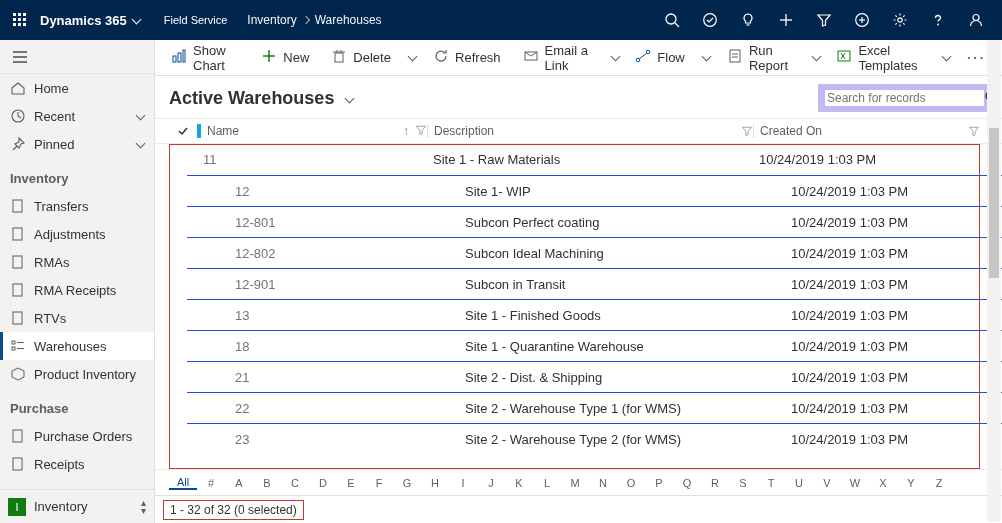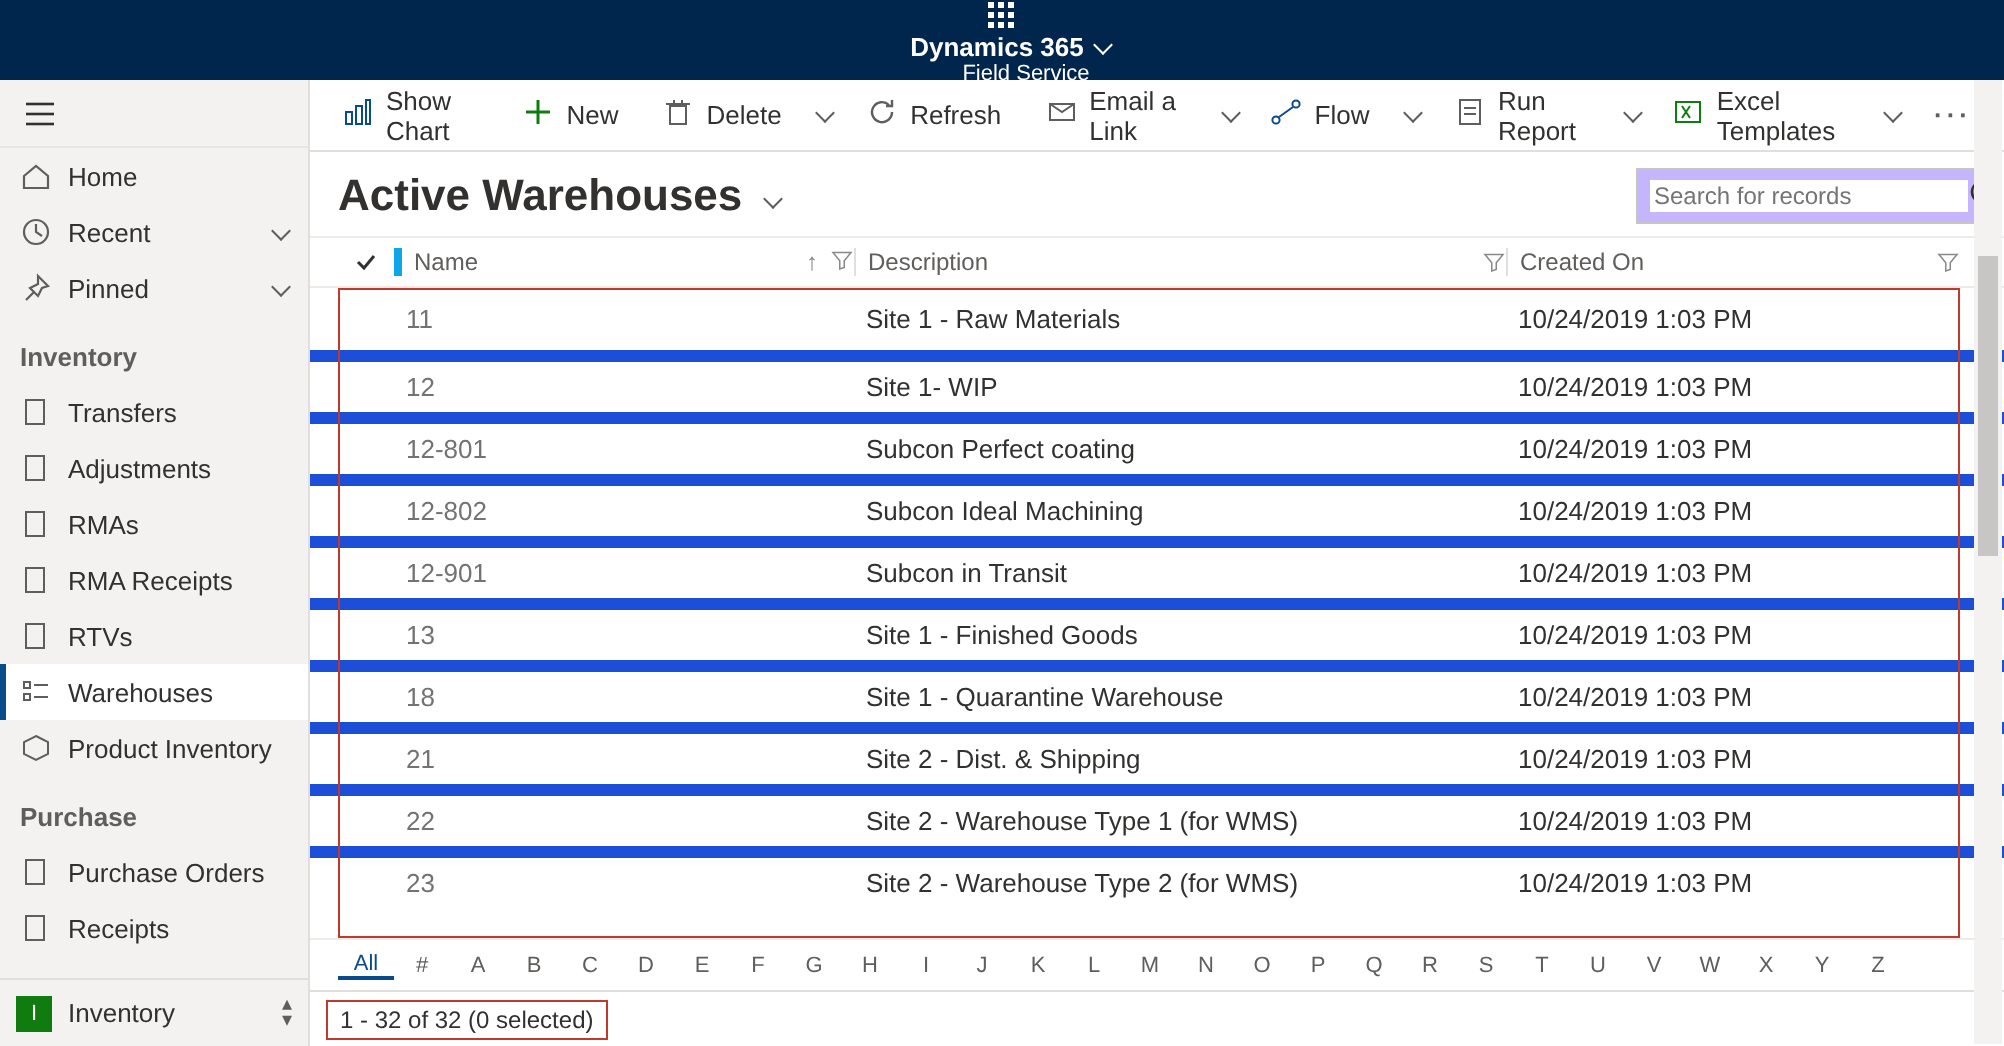--- a/index.html
+++ b/index.html
@@ -1,20 +1,20 @@
 <!DOCTYPE html>
 <html><head>
 <meta charset="utf-8">
 <style>
   * { box-sizing: border-box; }
   html, body { margin:0; padding:0; font-family: "Segoe UI", Arial, sans-serif; font-size:13px; color:#323130; }
   body { width:1002px; height:523px; overflow:hidden; background:#fff; position:relative; }
 
   
-  .topbar { background:#00264d; color:#fff; height:40px; display:flex; align-items:center; padding:0 8px;flex-direction:column; }
+  .topbar { background:#00264d; color:#fff; height:40px; display:flex; align-items:center; padding:0 8px; }
   .tb-apps { width:24px; display:flex; justify-content:center; cursor:pointer; }
   .tb-brand { font-weight:600; margin-left:8px; display:flex; align-items:center; gap:4px; cursor:pointer; }
   .tb-module { margin-left:24px; font-size:11px; }
   .tb-crumb { margin-left:20px; font-size:12px; opacity:.95; display:flex; align-items:center; gap:6px; }
   .tb-crumb .sep { opacity:.7; }
   .tb-spacer { flex:1; }
   .tb-icons { display:flex; align-items:center; gap:2px; }
   .tb-btn { width:36px; height:40px; display:flex; align-items:center; justify-content:center; cursor:pointer; }
   .ico { width:16px; height:16px; display:inline-block; }
   .chev::after { content:""; display:inline-block; width:6px; height:6px; border-right:1.3px solid currentColor; border-bottom:1.3px solid currentColor; transform:rotate(45deg); margin-left:2px; position:relative; top:-2px;}
@@ -43,21 +43,21 @@
   
   .cmdbar { height:36px; border-bottom:1px solid #e1dfdd; display:flex; align-items:center; padding:0 6px; gap:2px; color:#323130;}
   .cmd { display:flex; align-items:center; gap:6px; padding:0 10px; height:36px; cursor:pointer; font-size:13px;}
   .cmd .ci { color:#0a4b8c; }
   .cmd .ci.green { color:#107c10; }
   .cmd-sep { width:24px; display:flex; align-items:center; justify-content:center; color:#605e5c; cursor:pointer;}
   .cmd-over { margin-left:auto; padding:0 10px; font-weight:700; letter-spacing:2px; cursor:pointer; color:#605e5c;}
 
   
   .viewhdr { display:flex; align-items:center; padding:8px 14px 6px; }
-  .viewtitle { font-size:22px; font-weight:600; display:flex; align-items:center; gap:10px;}
+  .viewtitle { font-size:18px; font-weight:600; display:flex; align-items:center; gap:10px;}
   .search { margin-left:auto; width:170px; height:28px; border:1px solid #c8c6c4; display:flex; align-items:center; padding:0 6px; background:#c4b5fd;}
   .search input { border:none; outline:none; flex:1; font-size:12px; }
   .search .sico { color:#323130; cursor:pointer; }
 
   
   .gridwrap { flex:1; display:flex; flex-direction:column; min-height:0; }
   .colhdr { display:flex; align-items:center; height:26px; border-top:1px solid #edebe9; border-bottom:1px solid #edebe9; font-size:12px; color:#605e5c; padding-left:14px; padding-right:22px;}
   .colhdr .ck { width:28px; display:flex; justify-content:center; color:#323130;}
   .col-name { width:230px; display:flex; align-items:center; gap:20px; border-left:4px solid #0ea5e9; padding-left:6px; position:relative;}
   .col-name .sorters { margin-left:auto; display:flex; gap:6px; color:#8a8886;}
@@ -66,21 +66,21 @@
   .col-date { flex:1; display:flex; align-items:center; border-left:1px solid #e1dfdd; padding-left:6px;}
   .col-date .ff { margin-left:auto; color:#8a8886;}
   .rows { position:relative; flex:1; overflow:hidden;}
   .redbox { position:absolute; left:14px; right:22px; top:0; bottom:0; border:1.5px solid #c0392b; pointer-events:none;}
   .row { display:flex; align-items:center; height:31px; padding-left:14px; padding-right:22px; font-size:13px;}
   .row .ck { width:28px;}
   .row .c1 { width:230px; padding-left:6px;}
   .row .c1 a { color:#737373; text-decoration:none; cursor:pointer;}
   .row .c2 { width:326px; padding-left:6px;}
   .row .c3 { flex:1; padding-left:6px;}
-  .row + .row { border-top:6px solid #1d4ed8; }
+  .row + .row { border-top:1px solid #1d4ed8;margin-left:32px; }
 
   
   .alpha { height:26px; border-top:1px solid #edebe9; display:flex; align-items:center; padding:0 14px; gap:0; font-size:11px; color:#605e5c;}
   .alpha span { width:28px; text-align:center; cursor:pointer;}
   .alpha .sel { color:#0a4b8c; border-bottom:2px solid #0a4b8c;}
 
   
   .status { height:28px; border-top:1px solid #e1dfdd; display:flex; align-items:center; padding:0 8px; font-size:12px;}
   .status .pill { border:1.5px solid #c0392b; padding:2px 6px;}
 

